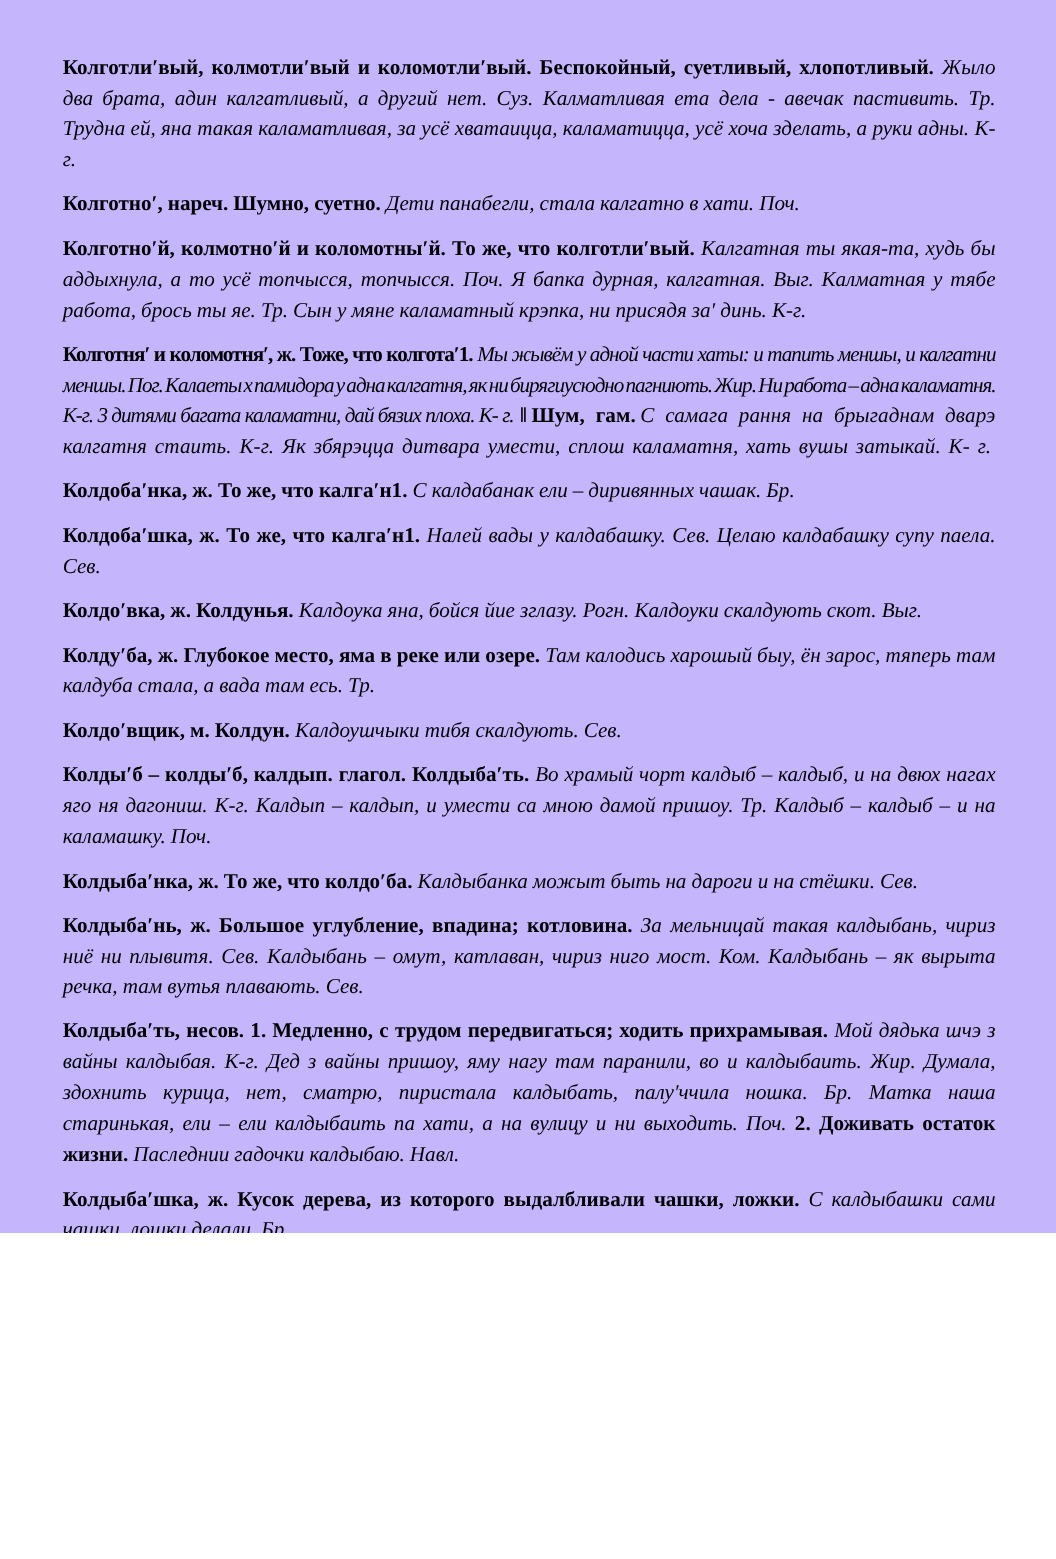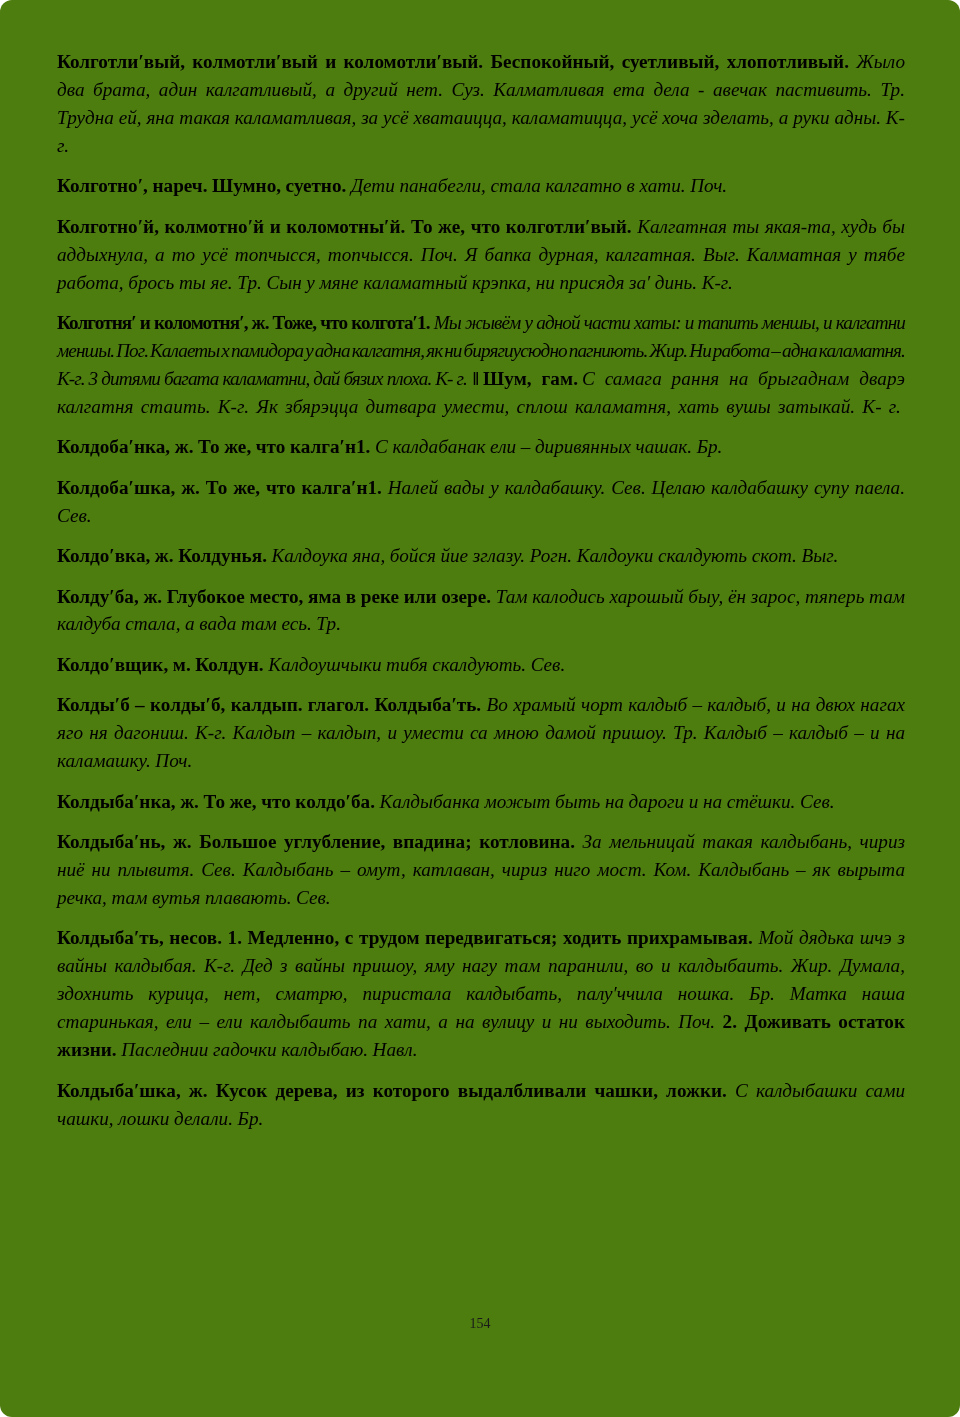--- a/index.html
+++ b/index.html
@@ -8,25 +8,24 @@
     padding: 0;
     background: #ffffff;
   }
   body {
     font-family: "Liberation Serif", "DejaVu Serif", serif;
     color: #000000;
   }
   .page {
     position: relative;
     width: 960px;
-    height: 1417px;
-    background: #4d7c0f;
+    height: 1121px;
+    background: #c4b5fd;
     overflow: hidden;
     box-sizing: border-box;
-    border-radius: 12px;
   }
   .textblock {
     position: absolute;
     left: 57px;
     top: 48px;
     width: 848px;
   }
   .entry {
     margin: 0 0 12.5px 0;
     font-size: 19.2px;

